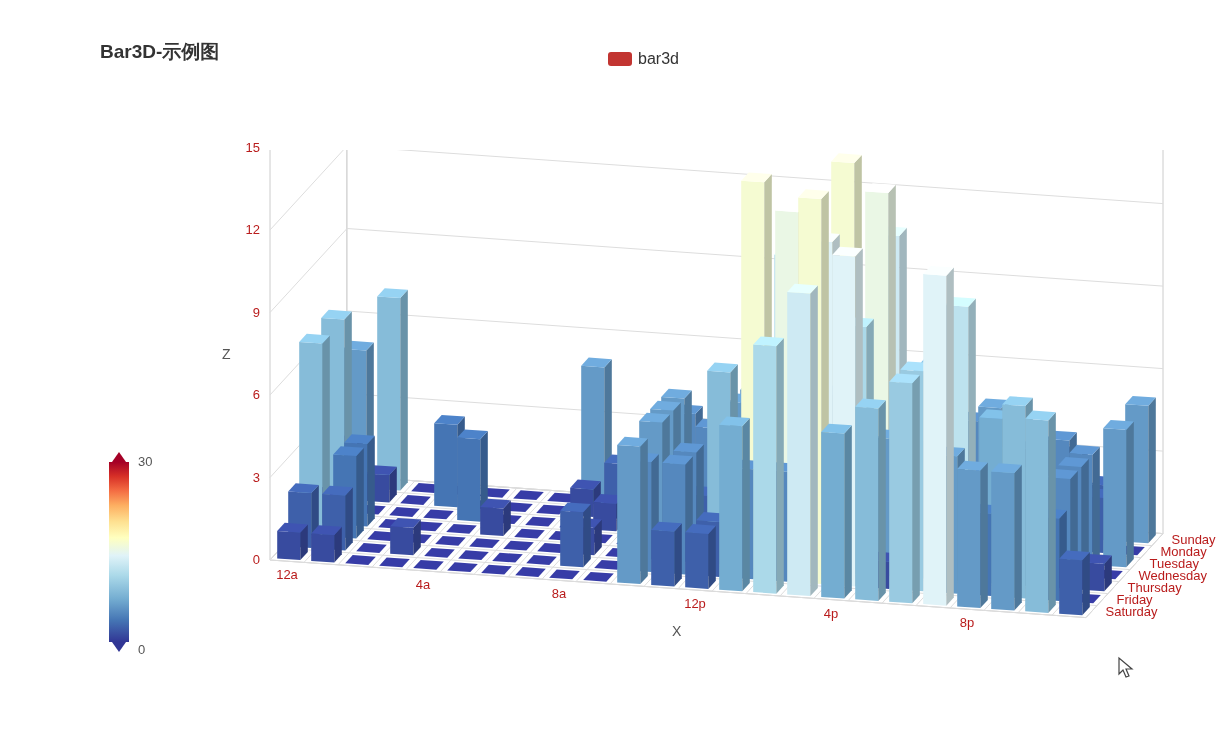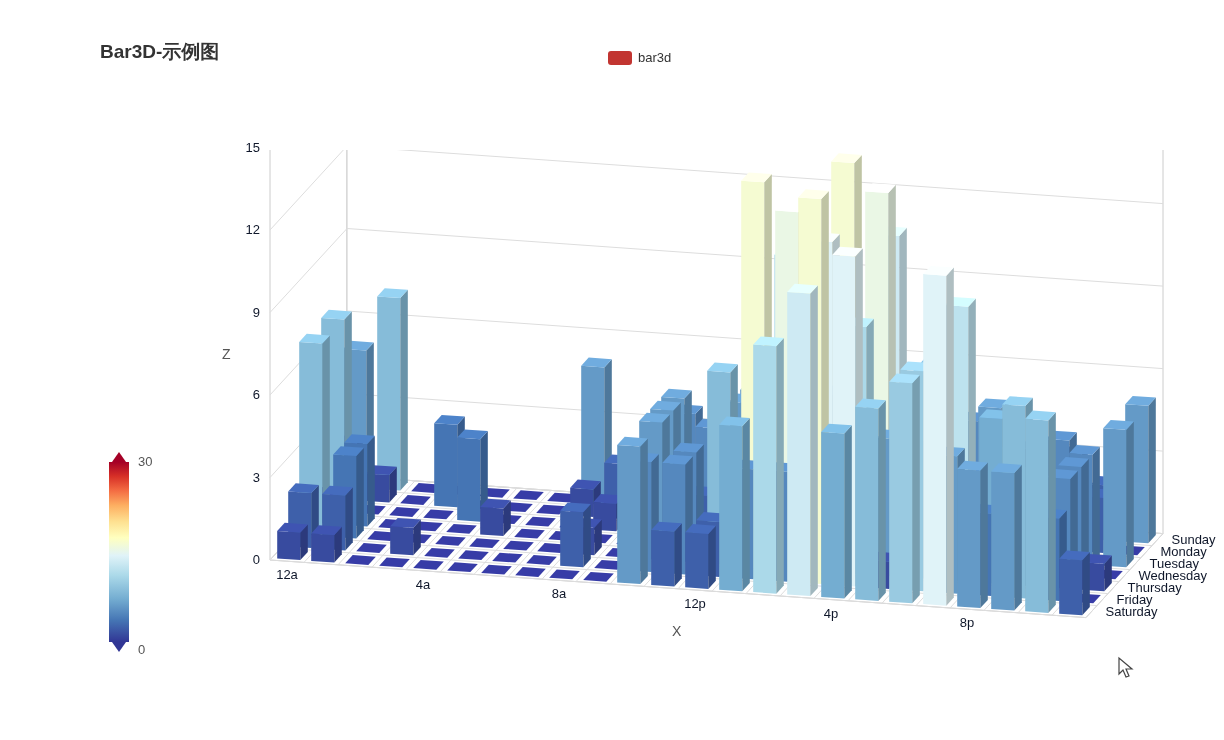--- a/index.html
+++ b/index.html
@@ -1,37 +1,37 @@
 <!DOCTYPE html>
 <html><head>
 <meta charset="utf-8">
 <style>
   html,body{margin:0;padding:0;width:1224px;height:740px;background:#fff;
     font-family:"Microsoft YaHei","PingFang SC",Arial,Helvetica,sans-serif;
     color:#333;overflow:hidden;}
   .title{position:absolute;left:100px;top:39px;font-size:19px;font-weight:700;}
-  .legend{position:absolute;left:608px;top:50px;display:flex;align-items:flex-end;
-    font-size:13px;cursor:pointer;}
+  .legend{position:absolute;left:608px;top:50px;display:flex;align-items:center;
+    font-size:16px;cursor:pointer;}
   .legend .swatch{width:24px;height:14px;background:#c23531;border-radius:3px;
     margin-right:6px;}
   .vmap{position:absolute;left:98px;top:452px;width:42px;text-align:center;}
   .vmap .tri{width:0;height:0;border-left:7px solid transparent;
     border-right:7px solid transparent;margin:0 auto;}
   .vmap .tri.top{border-bottom:10px solid #a50026;}
   .vmap .tri.bot{border-top:10px solid #313695;}
   .vmap .bar{width:20px;height:180px;margin:0 auto;
     background:linear-gradient(to bottom,
       #a50026 0%, #d73027 8%, #f46d43 16%, #fdae61 24%, #fee090 33%,
       #ffffbf 42%, #e0f3f8 52%, #abd9e9 63%, #74add1 76%, #4575b4 88%,
       #313695 100%);}
   .vmap .lbl{position:absolute;left:40px;font-size:13px;color:#555;}
   .vmap .lbl.max{top:2px;} .vmap .lbl.min{top:190px;}
   .chart{position:absolute;left:190px;top:150px;width:980px;height:530px;}
   .axisLabel{position:absolute;font-size:14px;color:#555;}
-  .tick{position:absolute;font-size:13px;color:#0f172a;white-space:nowrap;}
+  .tick{position:absolute;font-size:13px;color:#b91c1c;white-space:nowrap;}
   .cursor{position:absolute;left:1117px;top:656px;pointer-events:none;}
   polygon.top{filter:brightness(1.12);}
   polygon.side{filter:brightness(0.78);}
 </style>
 </head>
 <body>
 
 <div class="title">Bar3D-示例图</div>
 
 <div class="legend">

